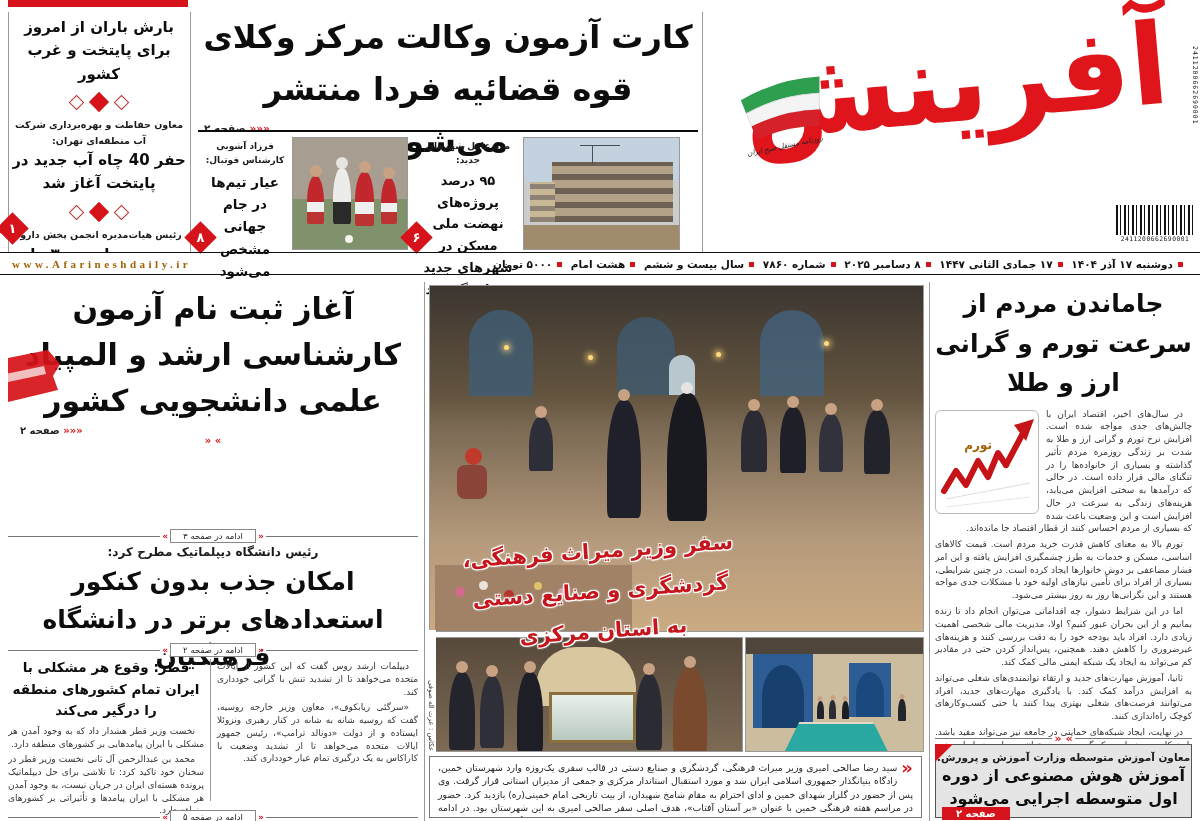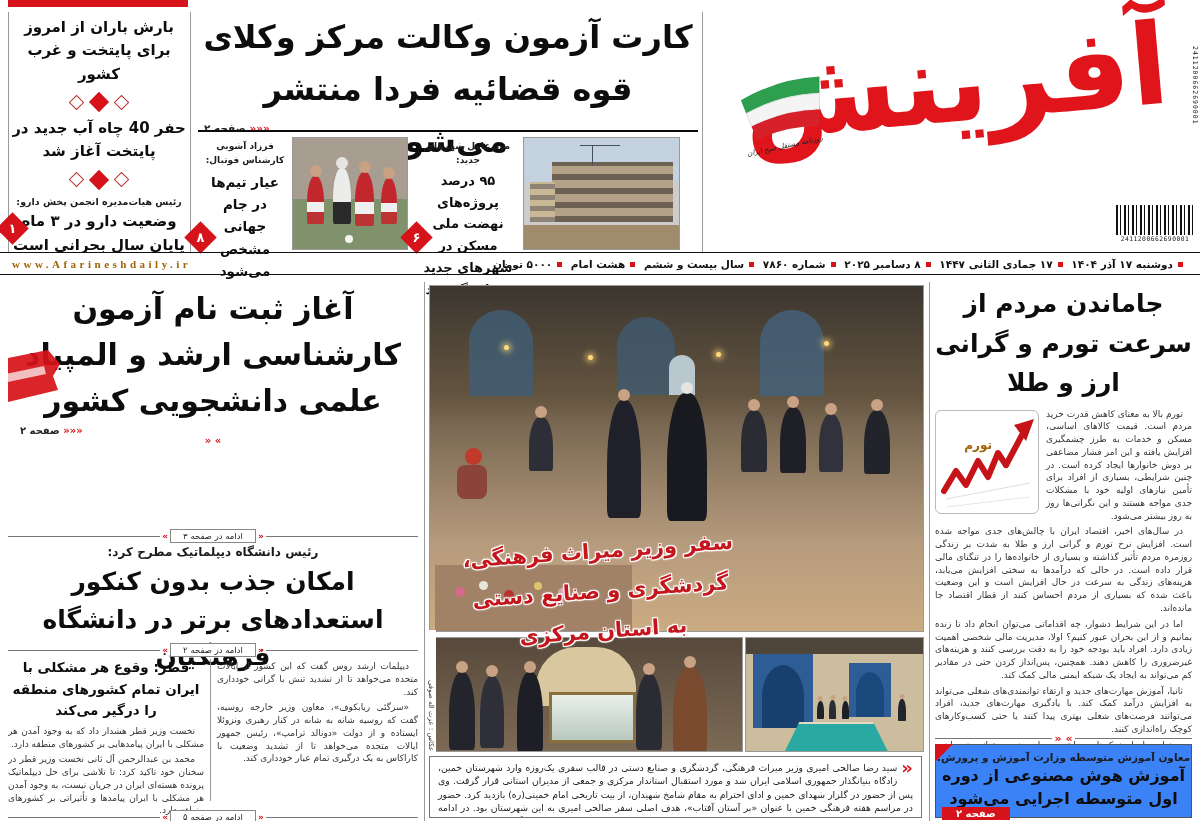--- a/index.html
+++ b/index.html
@@ -43,20 +43,21 @@
 
   <div class="abs" style="left:8px;top:0;width:180px;height:7px;background:#d6131a"></div>
 
   <div class="vline" style="left:8px;top:12px;height:240px"></div>
   <div class="vline" style="left:190px;top:12px;height:240px"></div>
   <div class="vline" style="left:702px;top:12px;height:240px"></div>
 
   <div class="abs center" style="left:12px;top:16px;width:174px;height:236px;overflow:hidden">
     <div class="hl" style="font-size:15px;line-height:1.55">بارش باران از امروز برای پایتخت و غرب کشور</div>
     <div class="orn"><i class="d"></i><i class="d f"></i><i class="d"></i></div>
+    <div class="kicker" style="font-size:9.5px;line-height:1.7">معاون حفاظت و بهره‌برداری شرکت آب منطقه‌ای تهران:</div>
     <div class="hl" style="font-size:15px;line-height:1.55">حفر 40 چاه آب جدید در پایتخت آغاز شد</div>
     <div class="orn"><i class="d"></i><i class="d f"></i><i class="d"></i></div>
     <div class="kicker" style="font-size:9.5px;line-height:1.7">رئیس هیات‌مدیره انجمن پخش دارو:</div>
     <div class="hl" style="font-size:15px;line-height:1.55">وضعیت دارو در ۳ ماه پایان سال بحرانی است</div>
   </div>
   <div class="pgmark" style="left:1px;top:217px">
     <span>۱</span>
   </div>
 
   <div class="abs" style="left:198px;top:12px;width:500px;height:118px">
@@ -323,34 +324,34 @@
                   position:relative;background:#fff">
         <svg width="100" height="100" viewBox="0 0 100 100">
           <line x1="8" y1="88" x2="92" y2="72" stroke="#ddd" stroke-width="1"></line>
           <line x1="8" y1="96" x2="92" y2="86" stroke="#e7e7e7" stroke-width="1"></line>
           <polyline points="6,80 18,60 28,74 40,50 50,66 60,42 68,54" fill="none" stroke="#c51318" stroke-width="6" stroke-linejoin="round" stroke-linecap="round"></polyline>
           <line x1="68" y1="54" x2="84" y2="24" stroke="#c51318" stroke-width="6" stroke-linecap="round"></line>
           <polygon points="76,14 96,8 88,30" fill="#c51318"></polygon>
         </svg>
         <span style="position:absolute;top:26px;right:46px;color:#a16207;font-weight:bold;font-size:12px">تورم</span>
       </div>
+      <p>در سال‌های اخیر، اقتصاد ایران با چالش‌های جدی مواجه شده است. افزایش نرخ تورم و گرانی ارز و طلا به شدت بر زندگی روزمره مردم تأثیر گذاشته و بسیاری از خانواده‌ها را در تنگنای مالی قرار داده است. در حالی که درآمدها به سختی افزایش می‌یابد، هزینه‌های زندگی به سرعت در حال افزایش است و این وضعیت باعث شده که بسیاری از مردم احساس کنند از قطار اقتصاد جا مانده‌اند.</p>
       <p>تورم بالا به معنای کاهش قدرت خرید مردم است. قیمت کالاهای اساسی، مسکن و خدمات به طرز چشمگیری افزایش یافته و این امر فشار مضاعفی بر دوش خانوارها ایجاد کرده است. در چنین شرایطی، بسیاری از افراد برای تأمین نیازهای اولیه خود با مشکلات جدی مواجه هستند و این نگرانی‌ها روز به روز بیشتر می‌شود.</p>
-      <p>در سال‌های اخیر، اقتصاد ایران با چالش‌های جدی مواجه شده است. افزایش نرخ تورم و گرانی ارز و طلا به شدت بر زندگی روزمره مردم تأثیر گذاشته و بسیاری از خانواده‌ها را در تنگنای مالی قرار داده است. در حالی که درآمدها به سختی افزایش می‌یابد، هزینه‌های زندگی به سرعت در حال افزایش است و این وضعیت باعث شده که بسیاری از مردم احساس کنند از قطار اقتصاد جا مانده‌اند.</p>
       <p>اما در این شرایط دشوار، چه اقداماتی می‌توان انجام داد تا زنده بمانیم و از این بحران عبور کنیم؟ اولا، مدیریت مالی شخصی اهمیت زیادی دارد. افراد باید بودجه خود را به دقت بررسی کنند و هزینه‌های غیرضروری را کاهش دهند. همچنین، پس‌انداز کردن حتی در مقادیر کم می‌تواند به ایجاد یک شبکه ایمنی مالی کمک کند.</p>
       <p>ثانیا، آموزش مهارت‌های جدید و ارتقاء توانمندی‌های شغلی می‌تواند به افزایش درآمد کمک کند. با یادگیری مهارت‌های جدید، افراد می‌توانند فرصت‌های شغلی بهتری پیدا کنند یا حتی کسب‌وکارهای کوچک راه‌اندازی کنند.</p>
       <p>در نهایت، ایجاد شبکه‌های حمایتی در جامعه نیز می‌تواند مفید باشد. با همکاری و همیاری یکدیگر، مردم می‌توانند در این شرایط سخت بهتر کنار بیایند و از تجربیات هم بهره‌مند شوند. در این دوران بحرانی، همبستگی اجتماعی و تلاش برای یافتن راه‌حل‌های خلاقانه می‌تواند کلید بقای ما باشد.</p>
     </div>
 
     <div class="contsep" style="top:448px">
       <div class="ln"></div>
       <span class="cv" style="font-size:11px">» «</span>
       <div class="ln"></div>
     </div>
 
-    <div class="abs" style="left:0;top:460px;width:100%;height:74px;border:1.5px solid #555;box-sizing:border-box;background:#3b82f6">
+    <div class="abs" style="left:0;top:460px;width:100%;height:74px;border:1.5px solid #555;box-sizing:border-box;background:#e5e5e5">
       <div class="abs" style="left:-1px;top:-1px;width:0;height:0;border-top:18px solid #d6131a;border-right:18px solid transparent"></div>
       <div class="kicker center" style="font-size:10.5px;margin-top:6px">معاون آموزش متوسطه وزارت آموزش و پرورش:</div>
       <div class="hl center" style="font-size:16px;line-height:1.45;margin-top:1px">آموزش هوش مصنوعی از دوره اول متوسطه اجرایی می‌شود</div>
       <div class="tagred abs" style="left:6px;bottom:-3px">صفحه ۲</div>
     </div>
   </div>
 
 </div>
 
 </body></html>

